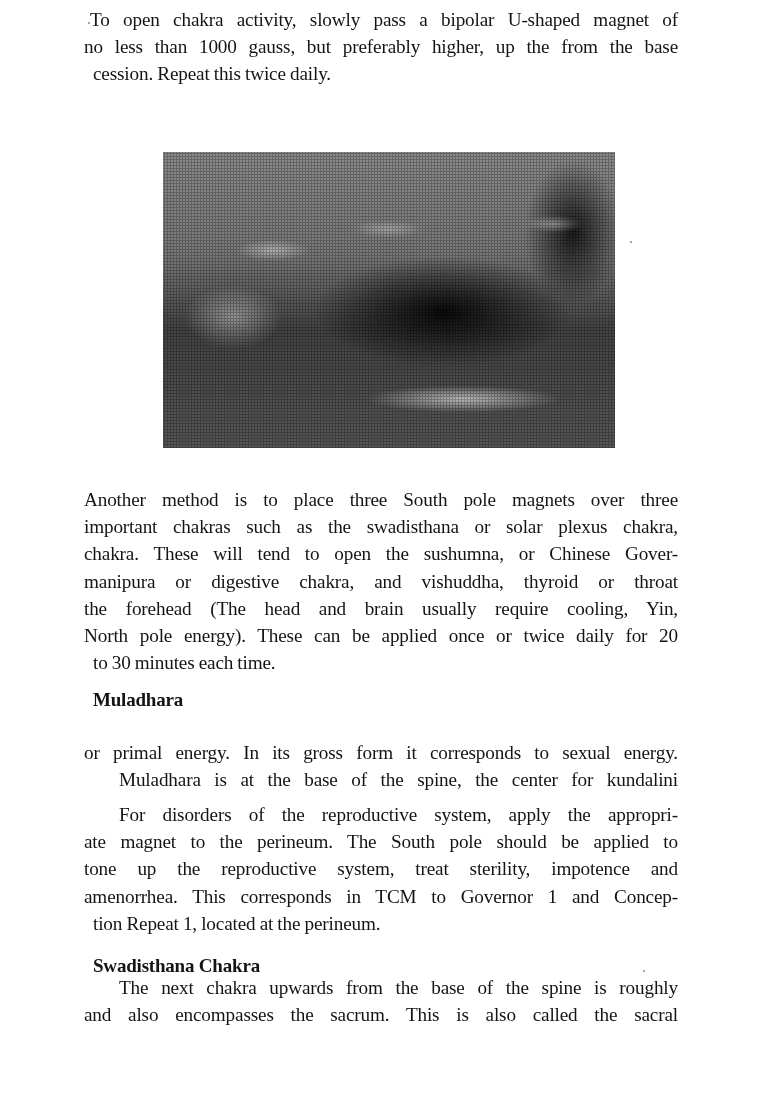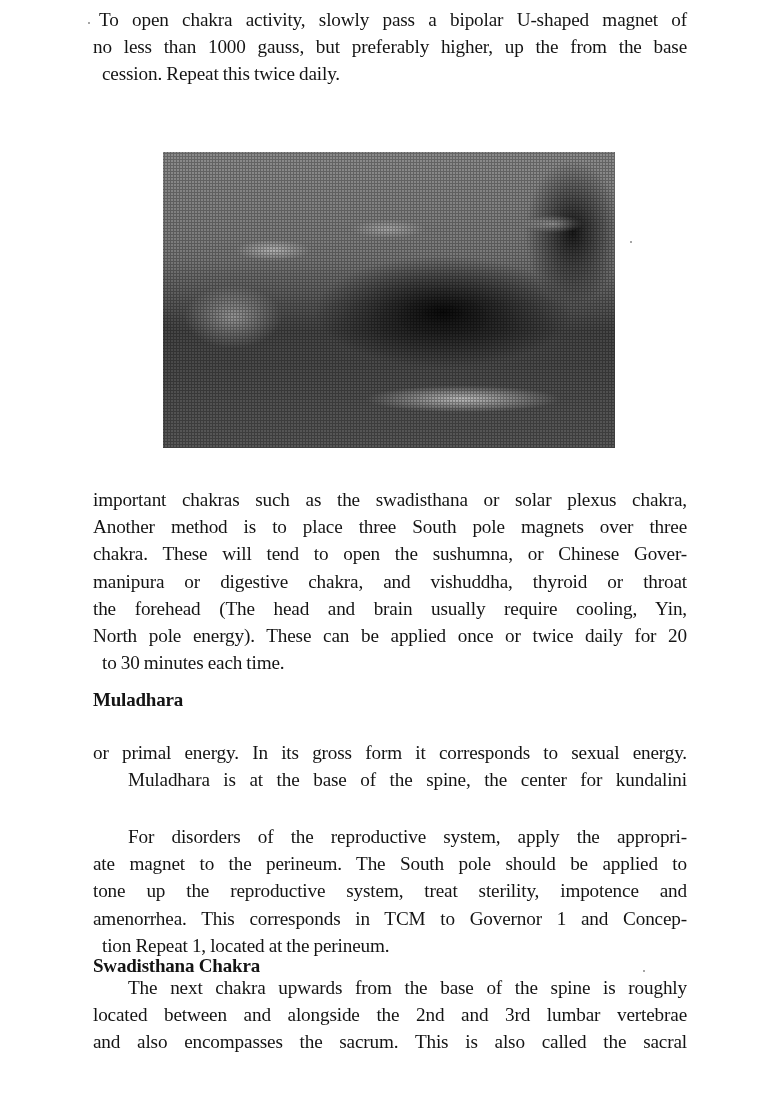--- a/index.html
+++ b/index.html
@@ -3,21 +3,21 @@
 <meta charset="utf-8">
 <style>
   html, body { margin: 0; padding: 0; }
   body {
     width: 780px; height: 1108px; background: #ffffff; position: relative;
     font-family: "Liberation Serif", "DejaVu Serif", serif; color: #141414;
     overflow: hidden;
   }
   .page { position: absolute; left: 0; top: 0; width: 780px; height: 1108px; }
   .text-block {
-    position: absolute; left: 93px; width: 594px;
+    position: absolute; left: 84px; width: 594px;
     font-size: 19.2px; line-height: 27.2px; text-align: justify;
     letter-spacing: -0.15px; word-spacing: -0.5px;
   }
   .line { display: block; text-align: justify; text-align-last: justify; white-space: nowrap; }
   .line.last { text-align-last: left; margin-left: 9px; }
   .heading {
     position: absolute; left: 93px; font-weight: bold;
     font-size: 19px; line-height: 24px; letter-spacing: -0.2px;
   }
   .photo {
@@ -51,49 +51,48 @@
 
   <div class="text-block" style="top:6px;">
     <span class="line" style="padding-left:6px;">To open chakra activity, slowly pass a bipolar U-shaped magnet of</span>
     <span class="line">no less than 1000 gauss, but preferably higher, up the from the base</span>
     <span class="line last">cession. Repeat this twice daily.</span>
   </div>
 
   <div class="photo"></div>
 
   <div class="text-block" style="top:486px;">
+    <span class="line">Another method is to place three South pole magnets over three</span>
     <span class="line">important chakras such as the swadisthana or solar plexus chakra,</span>
-    <span class="line">Another method is to place three South pole magnets over three</span>
     <span class="line">chakra. These will tend to open the sushumna, or Chinese Gover-</span>
     <span class="line">manipura or digestive chakra, and vishuddha, thyroid or throat</span>
     <span class="line">the forehead (The head and brain usually require cooling, Yin,</span>
     <span class="line">North pole energy). These can be applied once or twice daily for 20</span>
     <span class="line last">to 30 minutes each time.</span>
   </div>
 
   <div class="heading" style="top:688px;">Muladhara</div>
 
   <div class="text-block" style="top:739px;">
     <span class="line">or primal energy. In its gross form it corresponds to sexual energy.</span>
     <span class="line" style="padding-left:35px;">Muladhara is at the base of the spine, the center for kundalini</span>
   </div>
 
   <div class="text-block" style="top:801px;">
-    <span class="line" style="padding-left:35px;margin-top:22px;">For disorders of the reproductive system, apply the appropri-</span>
+    <span class="line" style="padding-left:35px;">For disorders of the reproductive system, apply the appropri-</span>
     <span class="line">ate magnet to the perineum. The South pole should be applied to</span>
     <span class="line">tone up the reproductive system, treat sterility, impotence and</span>
     <span class="line">amenorrhea. This corresponds in TCM to Governor 1 and Concep-</span>
     <span class="line last">tion Repeat 1, located at the perineum.</span>
   </div>
 
   <div class="heading" style="top:954px;">Swadisthana Chakra</div>
 
   <div class="text-block" style="top:974px;">
     <span class="line" style="padding-left:35px;">The next chakra upwards from the base of the spine is roughly</span>
-    <span class="line">located between and alongside the 2nd and 3rd lumbar vertebrae</span>
     <span class="line">and also encompasses the sacrum. This is also called the sacral</span>
   </div>
 
   <div class="page-number">83</div>
 
   <span class="speck" style="left:88px; top:22px;"></span>
   <span class="speck" style="left:630px; top:241px;"></span>
   <span class="speck" style="left:643px; top:970px;"></span>
 </div>
 

